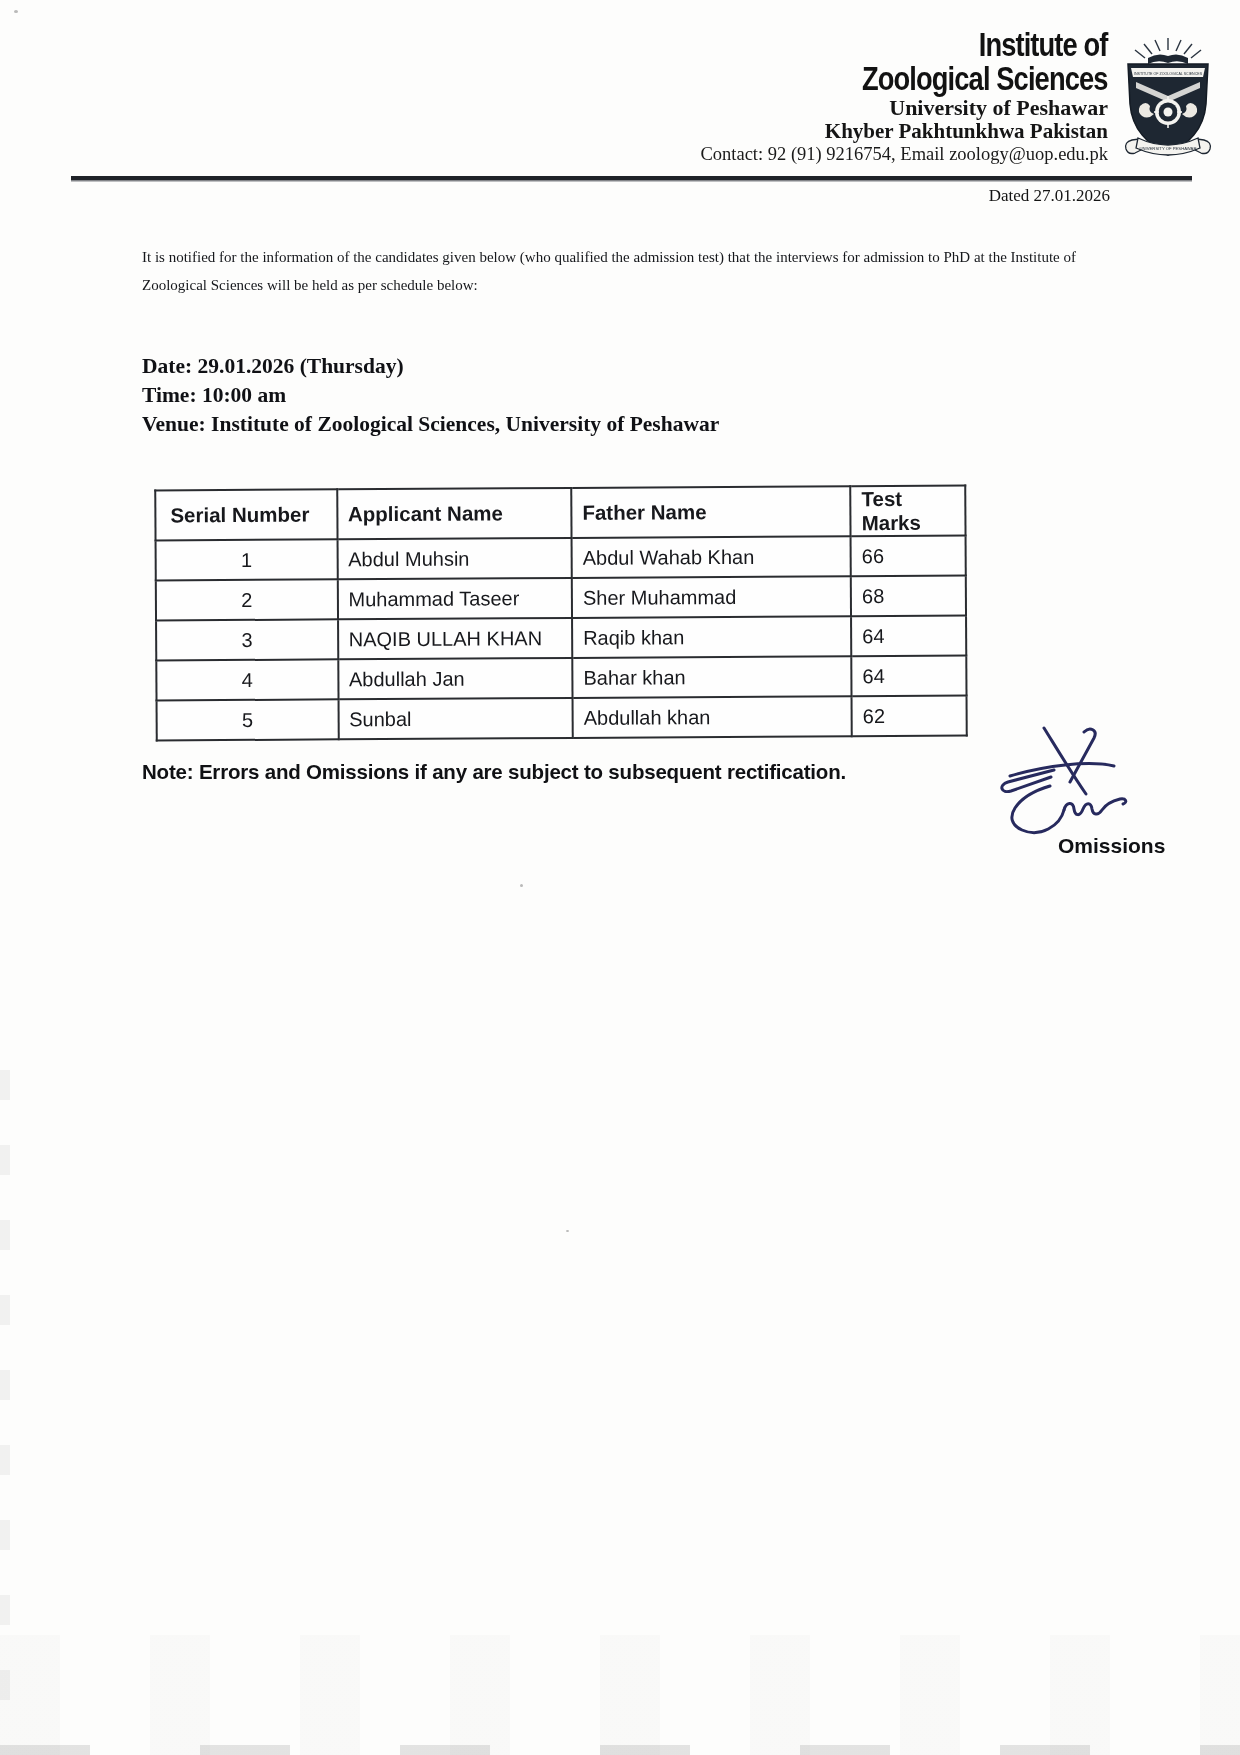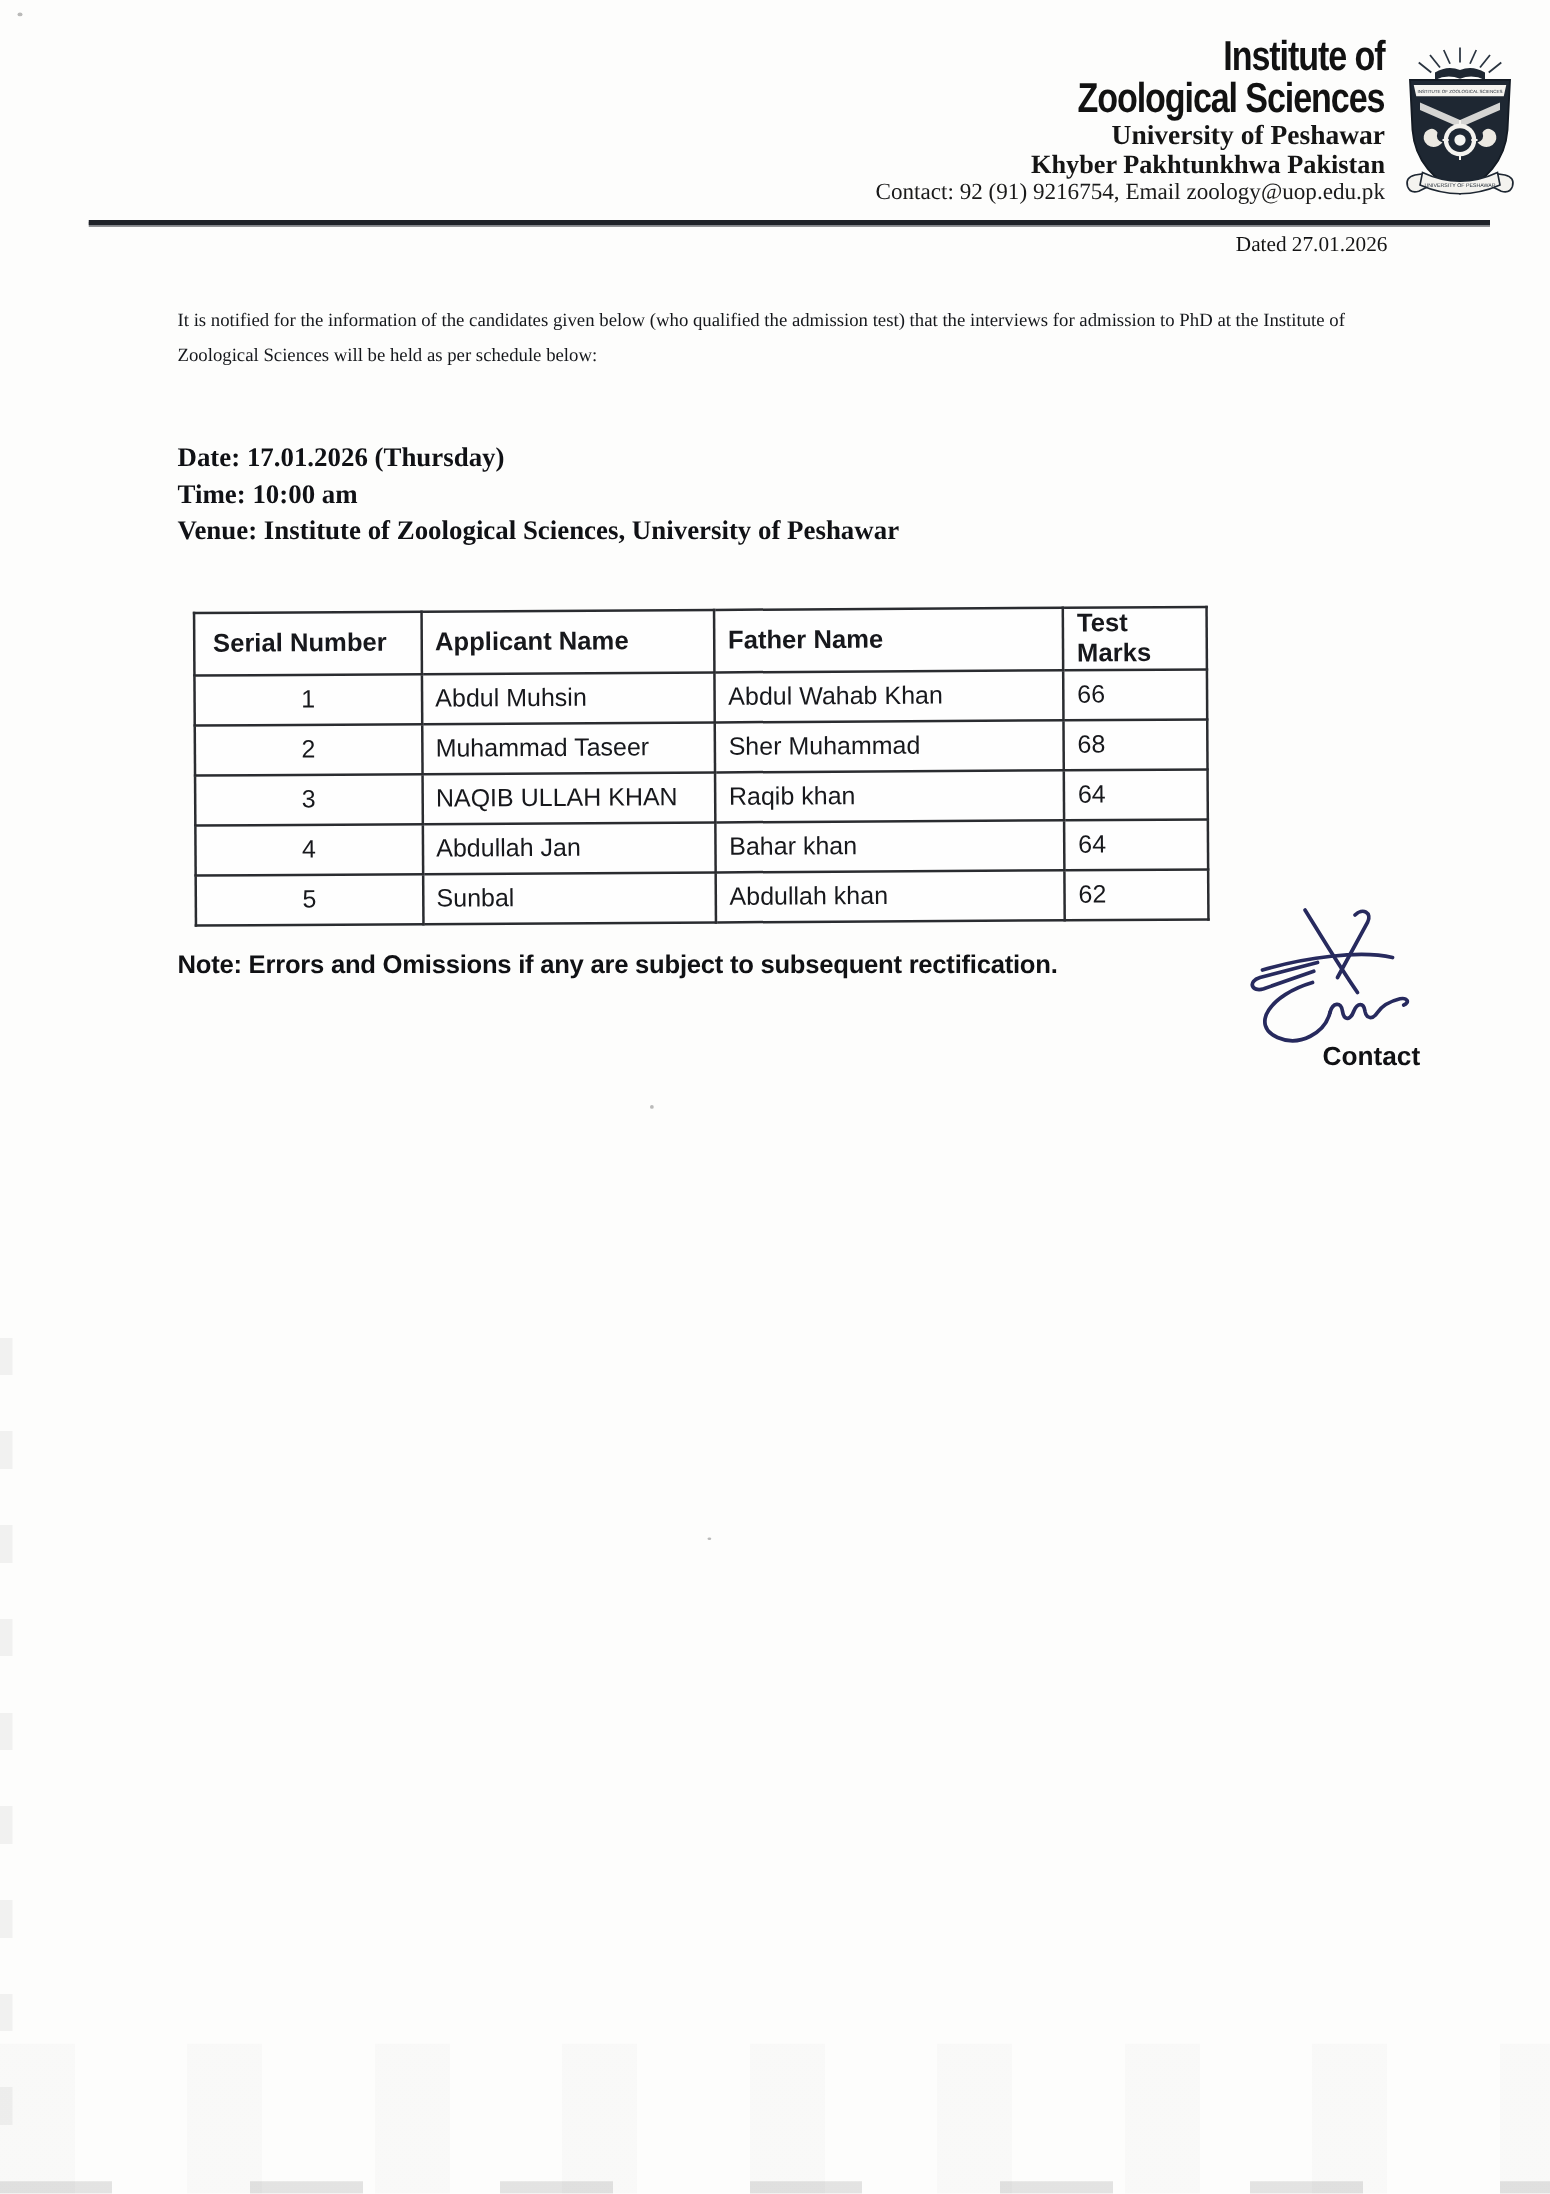--- a/index.html
+++ b/index.html
@@ -168,21 +168,21 @@
       <text x="50" y="113.5" font-size="4.2" text-anchor="middle" fill="#1e2732" font-family="Liberation Sans, sans-serif">UNIVERSITY OF PESHAWAR</text>
     </svg>
   </div>
 
   <div class="rule"></div>
   <div class="dated">Dated 27.01.2026</div>
 
   <p class="intro">It is notified for the information of the candidates given below (who qualified the admission test) that the interviews for admission to PhD at the Institute of Zoological Sciences will be held as per schedule below:</p>
 
   <div class="schedule">
-    <div>Date: 17.01.2026 (Thursday)</div>
+    <div>Date: 29.01.2026 (Thursday)</div>
     <div>Time: 10:00 am</div>
     <div>Venue: Institute of Zoological Sciences, University of Peshawar</div>
   </div>
 
   <div class="tbl-wrap">
     <table class="sched">
       <colgroup>
         <col style="width:182px">
           <col style="width:235px">
           <col style="width:280px">
@@ -236,21 +236,21 @@
   <svg class="sig" viewBox="0 0 150 118">
     <g fill="none" stroke="#272a5e" stroke-width="3" stroke-linecap="round">
       <path d="M52,6 C62,22 80,52 94,72"></path>
       <path d="M92,10 c6,-6 14,-2 10,6 l-24,44"></path>
       <path d="M18,54 C52,44 96,38 122,44"></path>
       <path d="M62,48 L16,60 c-10,3 -7,12 3,9 l40,-14"></path>
       <path d="M58,64 C24,74 8,98 30,108 c18,8 38,-4 42,-20"></path>
       <path d="M72,88 c2,-8 9,-9 10,-1 c1,7 6,8 9,0 c3,-7 8,-7 9,0 c1,6 6,7 10,1 c4,-6 10,-9 18,-11 c6,-1 8,3 3,5"></path>
     </g>
   </svg>
-  <div class="director">Contact</div>
+  <div class="director">Omissions</div>
 
   <div class="speck" style="left:14px;top:10px;width:4px;height:3px;"></div>
   <div class="speck" style="left:520px;top:884px;width:3px;height:3px;"></div>
   <div class="speck" style="left:566px;top:1230px;width:3px;height:2px;"></div>
   <div class="side-smudge"></div>
   <div class="streaks"></div>
   <div class="bottom-band"></div>
 </div>
 
 </body></html>

